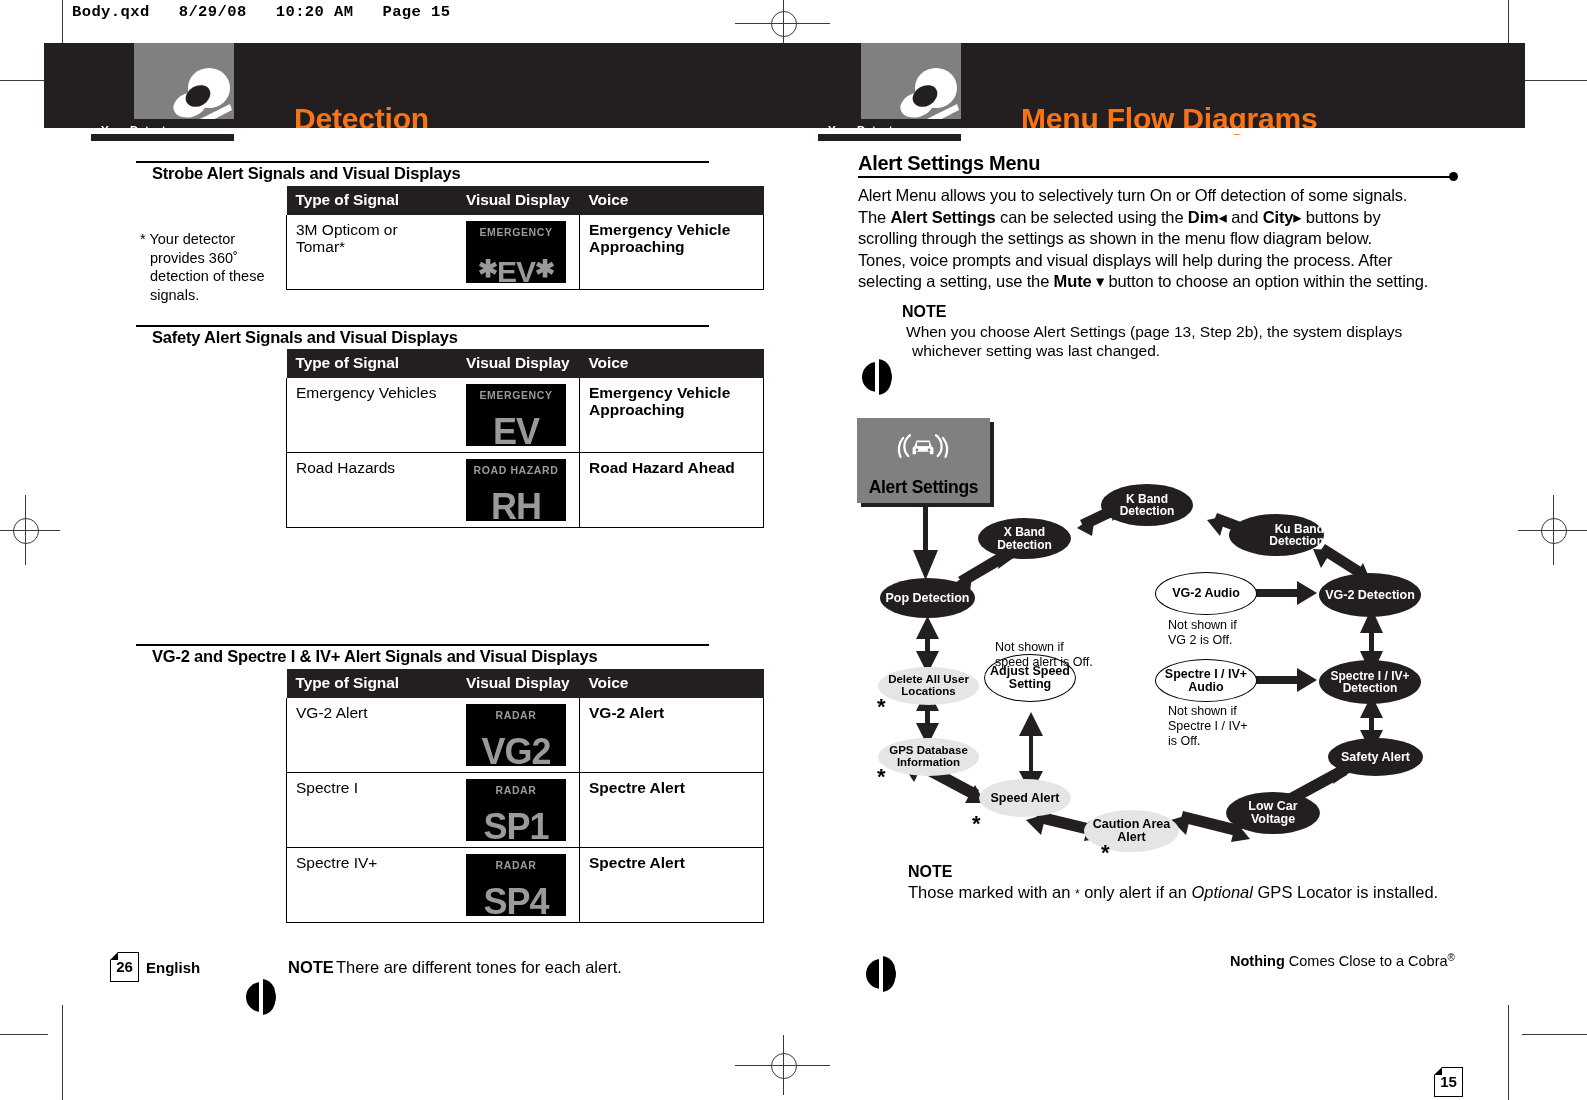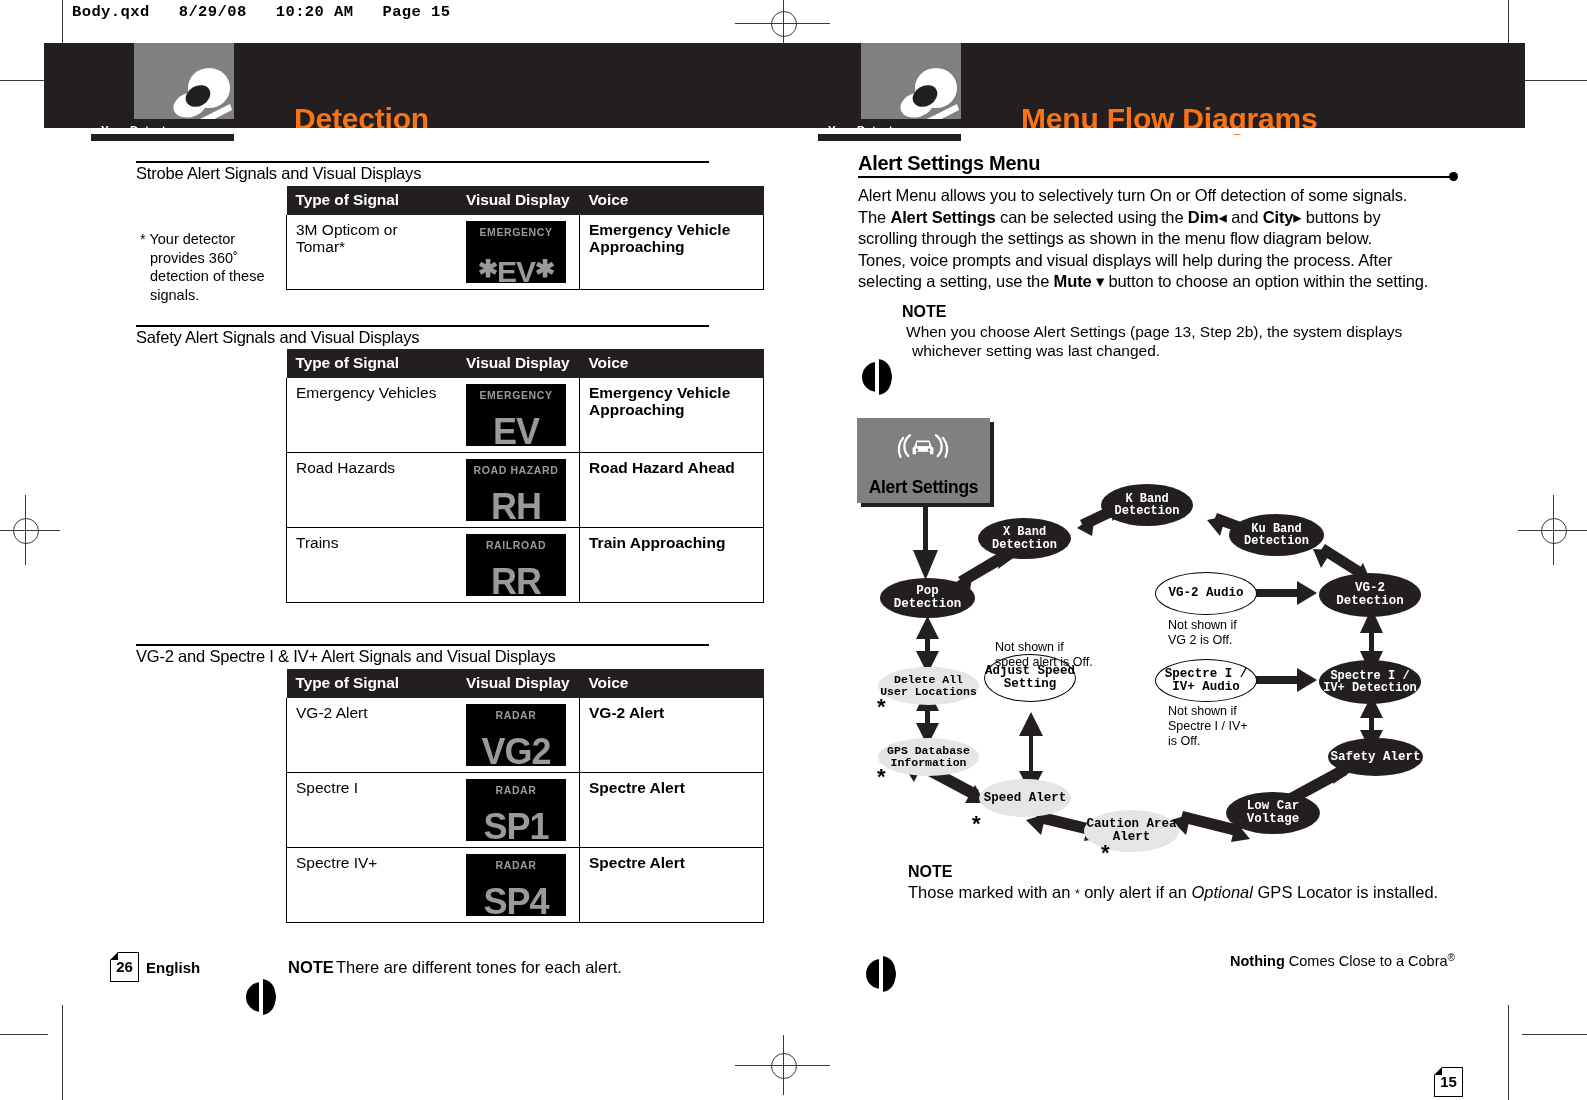--- a/index.html
+++ b/index.html
@@ -31,21 +31,21 @@
           box-sizing:border-box;letter-spacing:.1px;}
   .hdrtitle{position:absolute;bottom:-8px;font-size:30px;font-weight:bold;color:#f97316;letter-spacing:-.2px;white-space:nowrap;}
   .hdrtitle.left{left:250px;}
   .hdrtitle.right{left:977px;}
   .detico{position:absolute;left:34px;top:25px;width:66px;height:62px;}
 
   
   .trimwhite{left:0;top:128px;width:1587px;height:6px;background:#fff;}
 
   
-  .sect-title{font-size:16.5px;font-weight:normal;letter-spacing:-.2px;}
+  .sect-title{font-size:16.5px;font-weight:bold;letter-spacing:-.2px;margin-left:16px;}
   .rule{background:#000;height:1.5px;}
 
   table.tbl{border-collapse:collapse;font-size:15px;}
   table.tbl th{
     background:#231f20;color:#fff;text-align:left;font-size:15.5px;font-weight:bold;
     padding:5px 9px 6px 9px;letter-spacing:-.1px;
   }
   table.tbl td{border-bottom:1.4px solid #000;padding:6px 9px;vertical-align:top;}
   td.c-type{width:152px;font-weight:normal;font-size:15.5px;line-height:1.12;
             border-left:1.4px solid #000;}
@@ -78,21 +78,21 @@
                  border-right:8px solid #000;}
 
   
   .rt-title{font-size:20px;font-weight:bold;letter-spacing:-.3px;}
   .rt-body{font-size:16.5px;line-height:1.31;letter-spacing:-.15px;}
   .rt-note{font-size:15.5px;line-height:1.25;}
 
   
   #flow{position:absolute;left:855px;top:418px;width:600px;height:450px;}
   .node{position:absolute;display:flex;align-items:center;justify-content:center;text-align:center;
-        font-weight:bold;line-height:1.04;box-sizing:border-box;font-family:Liberation Mono, monospace;}
+        font-weight:bold;line-height:1.04;box-sizing:border-box;}
   .node.ell{border-radius:50%;}
   .node.black{background:#231f20;color:#fff;}
   .node.gray{background:#e5e5e5;color:#000;}
   .node.open{background:#fff;color:#000;border:1.6px solid #000;}
   .startbox{position:absolute;background:#808080;color:#000;font-weight:bold;
             box-shadow:4px 4px 0 #231f20;}
   .startbox .lbl{position:absolute;bottom:5px;left:0;width:100%;text-align:center;font-size:17.5px;letter-spacing:-.3px;}
   .cond{position:absolute;font-size:12.5px;line-height:1.2;color:#000;font-weight:normal;}
   .ast{position:absolute;font-size:22px;font-weight:bold;line-height:1;}
   svg.arrows{position:absolute;left:0;top:0;width:600px;height:450px;overflow:visible;}
@@ -209,30 +209,20 @@
     </tr>
     <tr>
       <td class="c-type">Road Hazards</td>
       <td class="c-disp">
         <div class="lcd">
           <div class="top">ROAD HAZARD</div>
           <div class="big">RH</div>
         </div>
       </td>
       <td class="c-voice">Road Hazard Ahead</td>
-    </tr>
-    <tr>
-      <td class="c-type">Trains</td>
-      <td class="c-disp">
-        <div class="lcd">
-          <div class="top">RAILROAD</div>
-          <div class="big">RR</div>
-        </div>
-      </td>
-      <td class="c-voice">Train Approaching</td>
     </tr>
   </tbody>
 </table>
 
 <div class="abs rule" style="left:136px;top:644px;width:573px;"></div>
 <div class="abs sect-title" style="left:136px;top:647px;">VG-2 and Spectre I &amp; IV+ Alert Signals and Visual Displays</div>
 
 <table class="tbl abs" style="left:286px;top:669px;">
   <thead>
     <tr>
@@ -395,21 +385,21 @@
   </div>
 
   <div class="node ell black" style="left:123px;top:100px;width:93px;height:41px;font-size:12px;">
     <span>X Band Detection</span>
   </div>
 
   <div class="node ell black" style="left:246px;top:66px;width:92px;height:42px;font-size:12px;">
     <span>K Band Detection</span>
   </div>
 
-  <div class="node ell black" style="left:374px;top:96px;width:95px;height:42px;font-size:12px;">
+  <div class="node ell black" style="left:374px;top:96px;width:95px;height:42px;font-size:12px;text-align:right;">
     <span>Ku Band Detection</span>
   </div>
 
   <div class="node ell black" style="left:464px;top:155px;width:102px;height:44px;font-size:12.5px;">
     <span>VG-2 Detection</span>
   </div>
 
   <div class="node ell open" style="left:300px;top:154px;width:102px;height:43px;font-size:12.5px;">
     <span>VG-2 Audio</span>
   </div>

